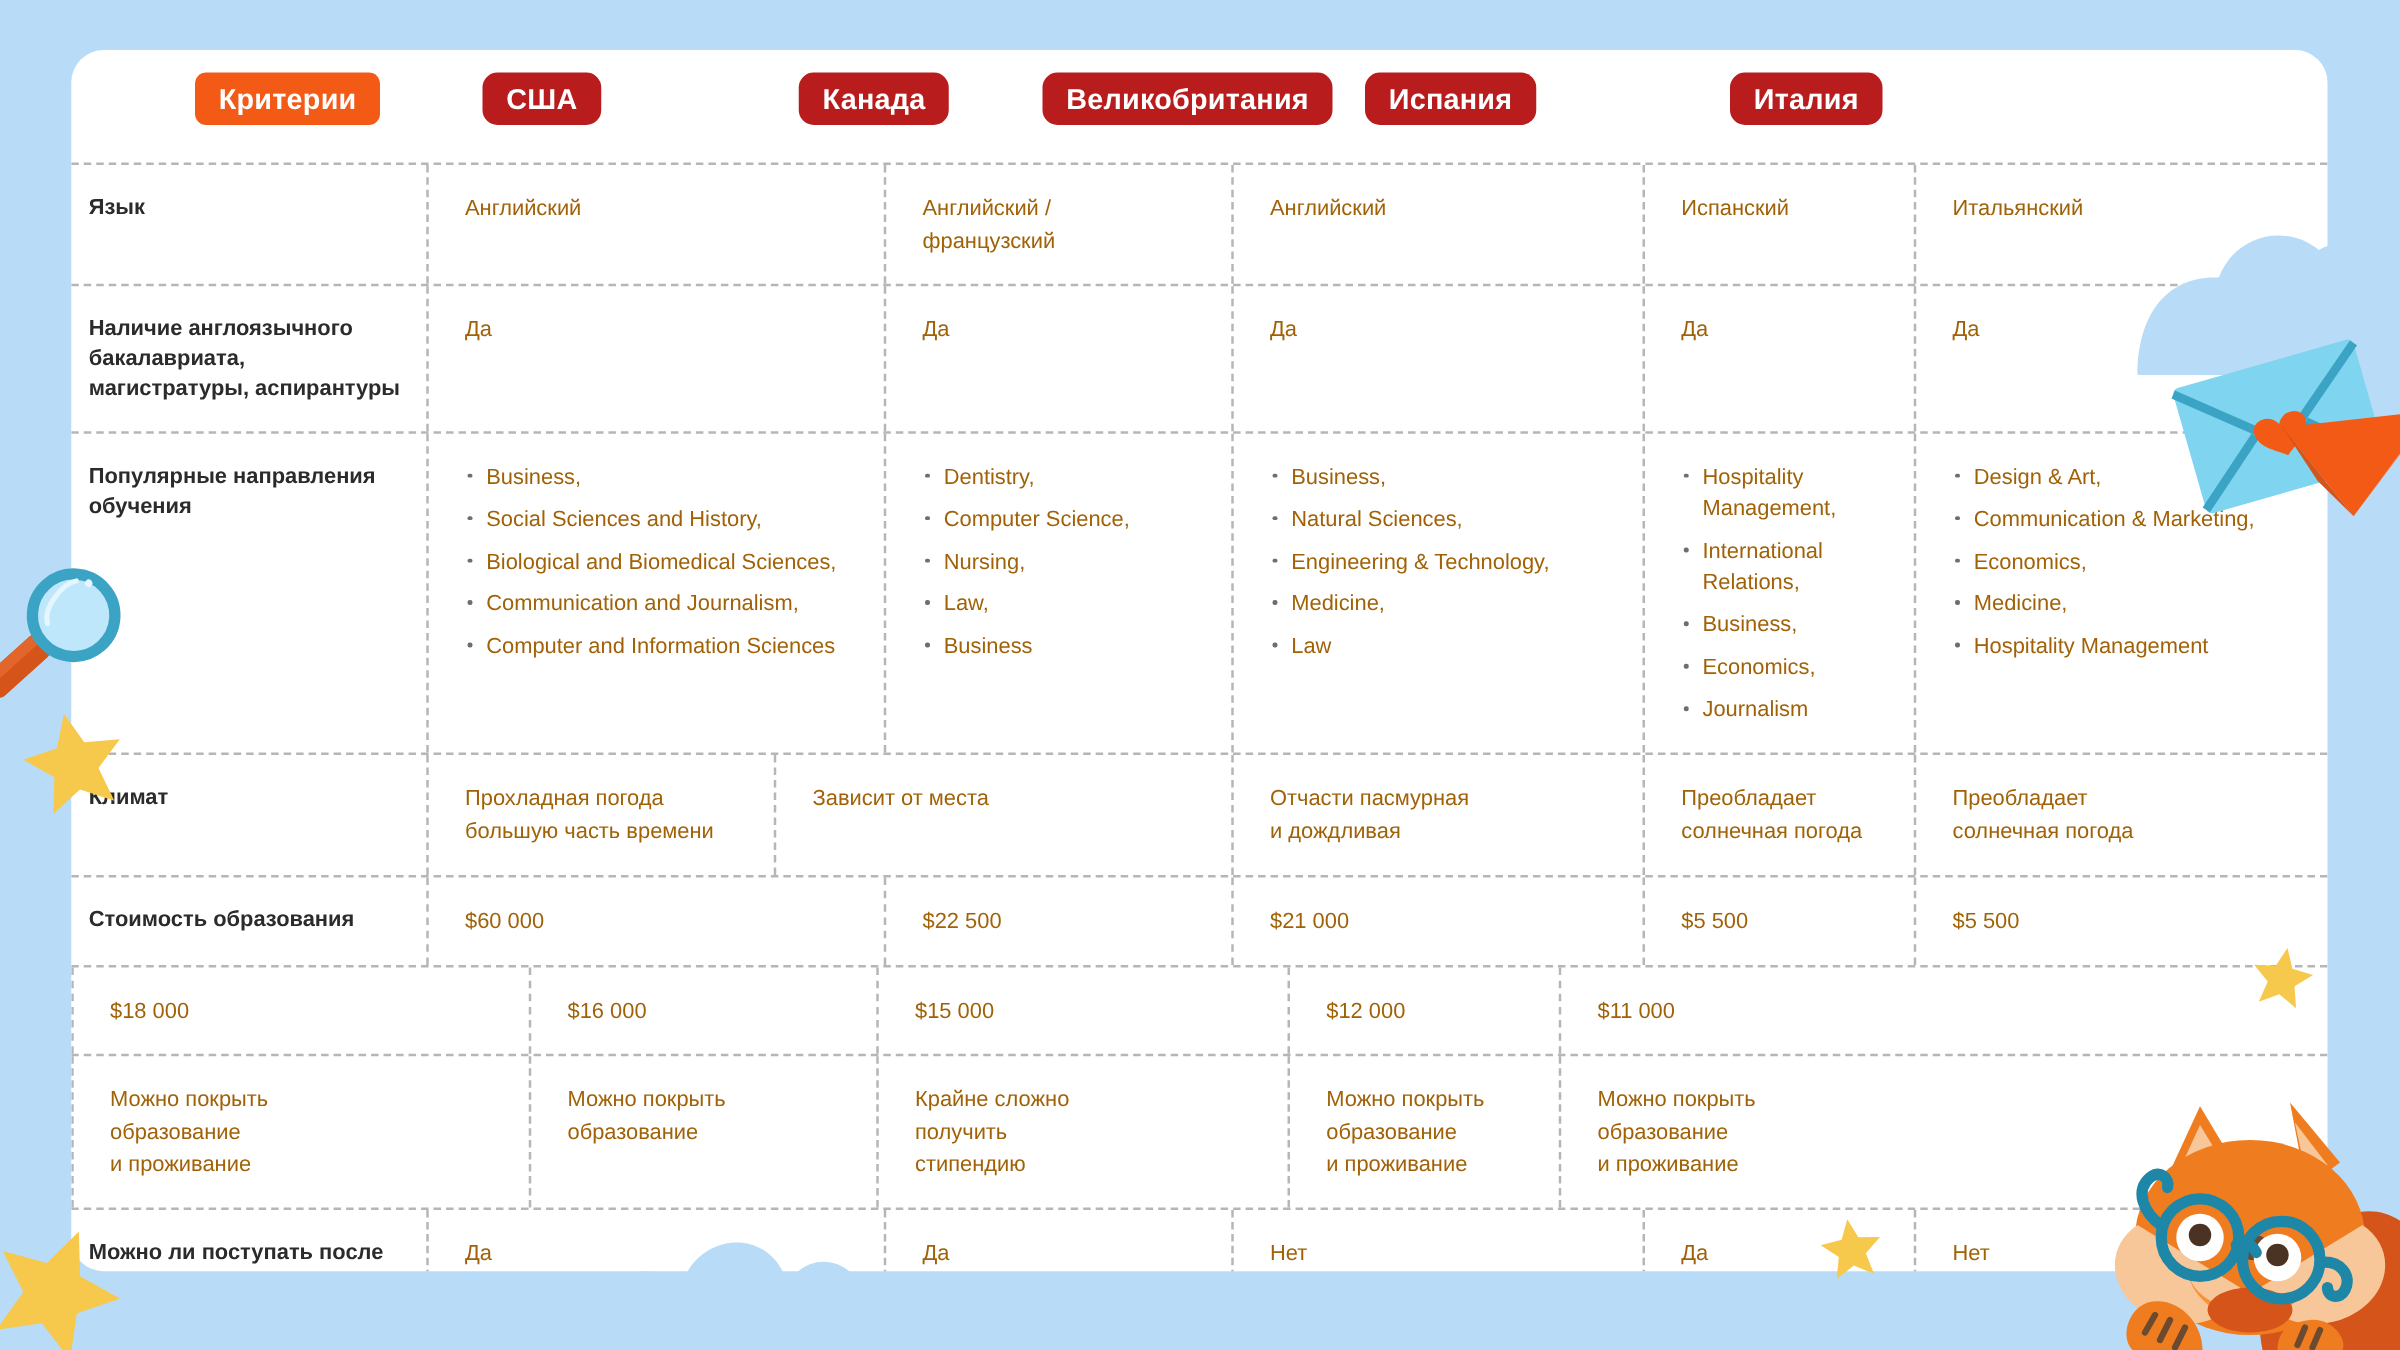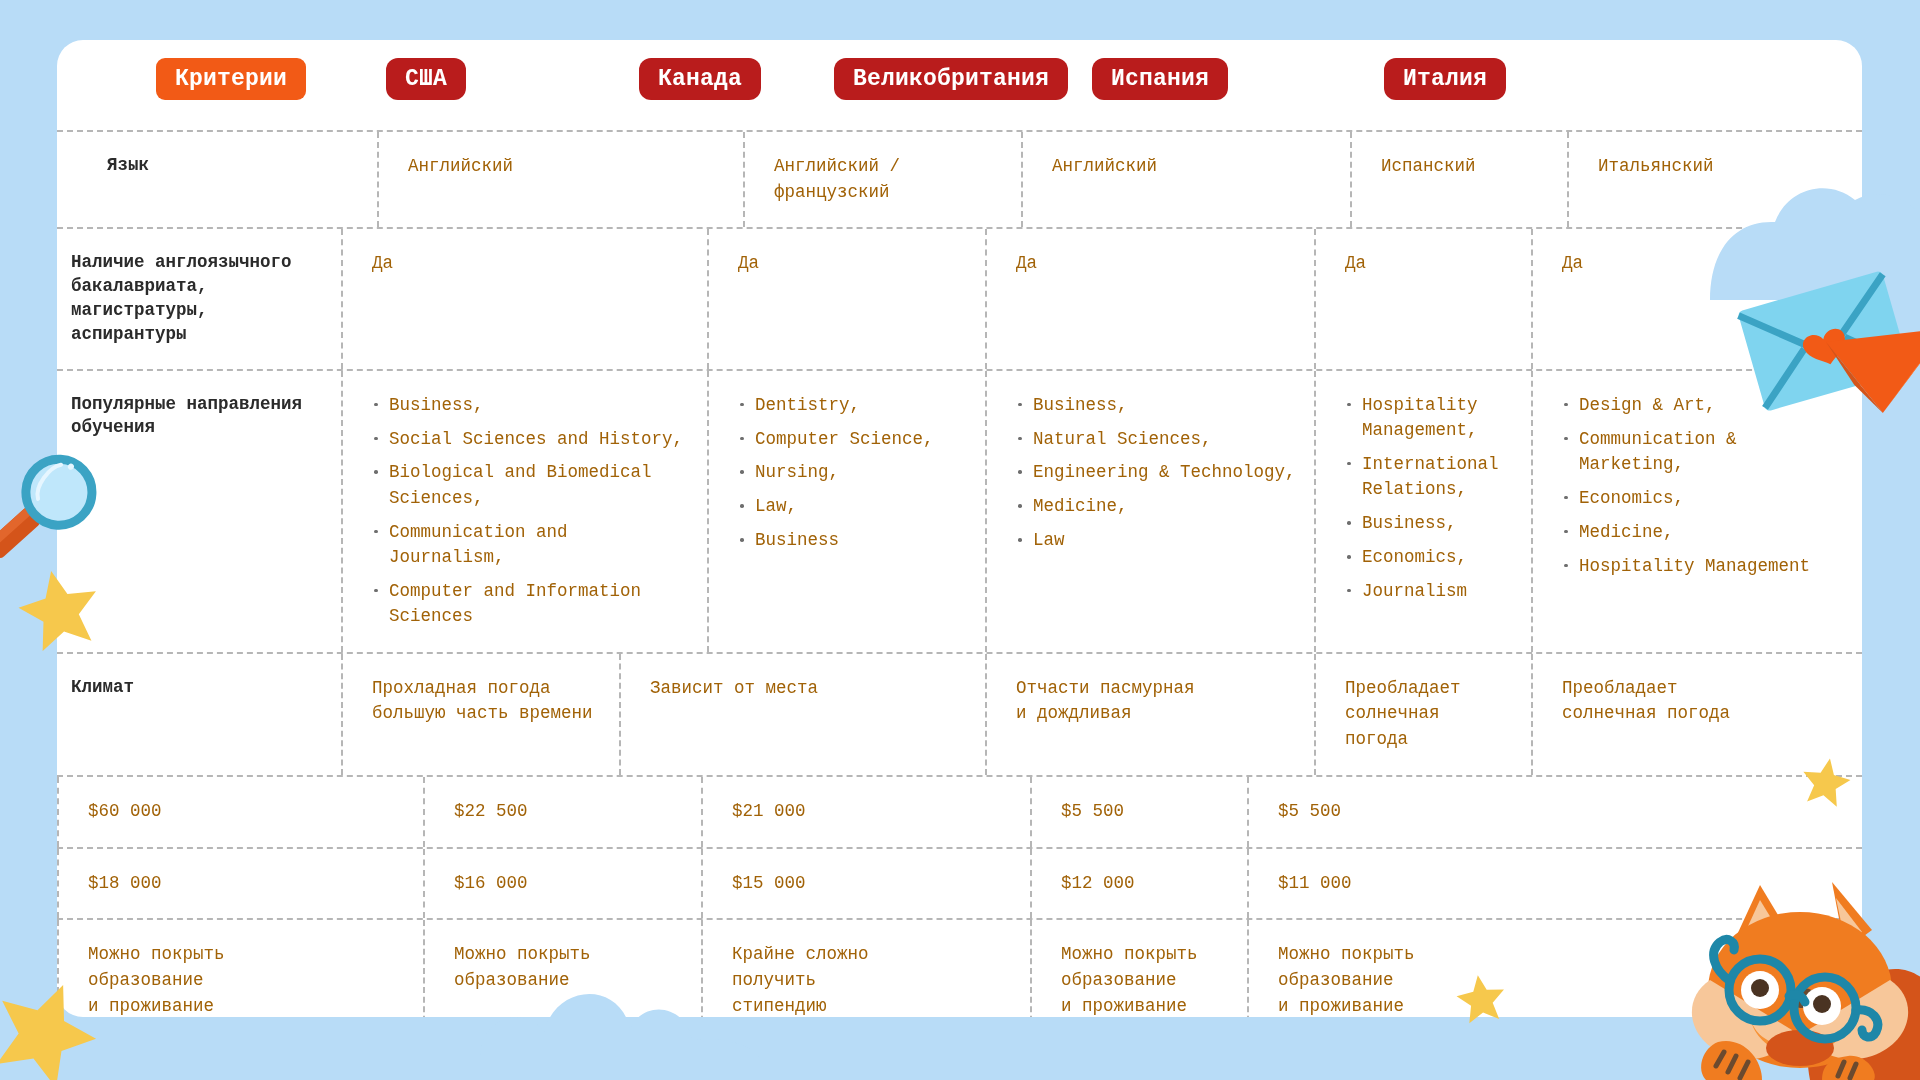--- a/index.html
+++ b/index.html
@@ -14,21 +14,21 @@
 
   .card{
     position:absolute;left:57px;top:40px;width:1805px;height:977px;
     background:#ffffff;border-radius:26px;overflow:hidden;
     box-sizing:border-box;
   }
 
   
   .tbl{
     position:absolute;left:0;top:0;width:100%;height:100%;
-    display:flex;flex-direction:column;font-family:Liberation Mono, monospace;
+    display:flex;flex-direction:column;
   }
 
   .head-row{
     position:relative;height:90px;flex:0 0 90px;
   }
   .badge{
     position:absolute;top:18px;
     display:inline-flex;align-items:center;justify-content:center;
     height:42px;padding:0 19px;border-radius:9px;
     color:#fff;font-size:23px;font-weight:700;letter-spacing:.2px;
@@ -37,21 +37,21 @@
   .badge.crit{background:#f25a16;}
   .badge.cty{background:#b91c1c;border-radius:12px;}
 
   .rows{position:relative;flex:1 1 auto;}
 
   .row{
     position:relative;display:flex;
     border-top:2px dashed #b6b6b6;
     box-sizing:border-box;
   }
-  .row:first-child{border-top:2px dashed #b6b6b6;padding-left:36px;}
+  .row:first-child{border-top:2px dashed #b6b6b6;}
 
   .cell{
     box-sizing:border-box;
     padding:22px 18px 22px 0;
     font-size:17.5px;color:#a16207;line-height:1.47;
   }
   .cell.crit{
     width:284px;flex:0 0 284px;padding-left:14px;
     font-weight:700;color:#2b2b2b;font-size:17.5px;line-height:1.36;
   }
@@ -199,20 +199,21 @@
           <div class="cell c4">
             <div class="nowrapline">Преобладает
 солнечная погода</div>
           </div>
           <div class="cell c5">
             <div class="nowrapline">Преобладает
 солнечная погода</div>
           </div>
         </div>
         <div class="row">
+          <div class="cell crit">Стоимость образования</div>
           <div class="cell c1">
             <div class="nowrapline">$60 000</div>
           </div>
           <div class="cell c2">
             <div class="nowrapline">$22 500</div>
           </div>
           <div class="cell c3">
             <div class="nowrapline">$21 000</div>
           </div>
           <div class="cell c4">

